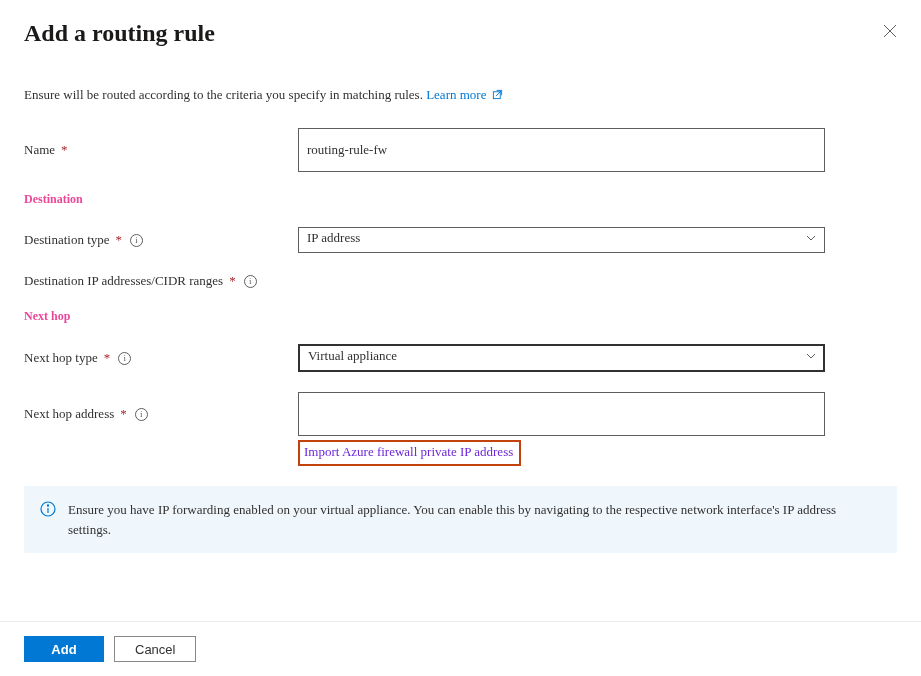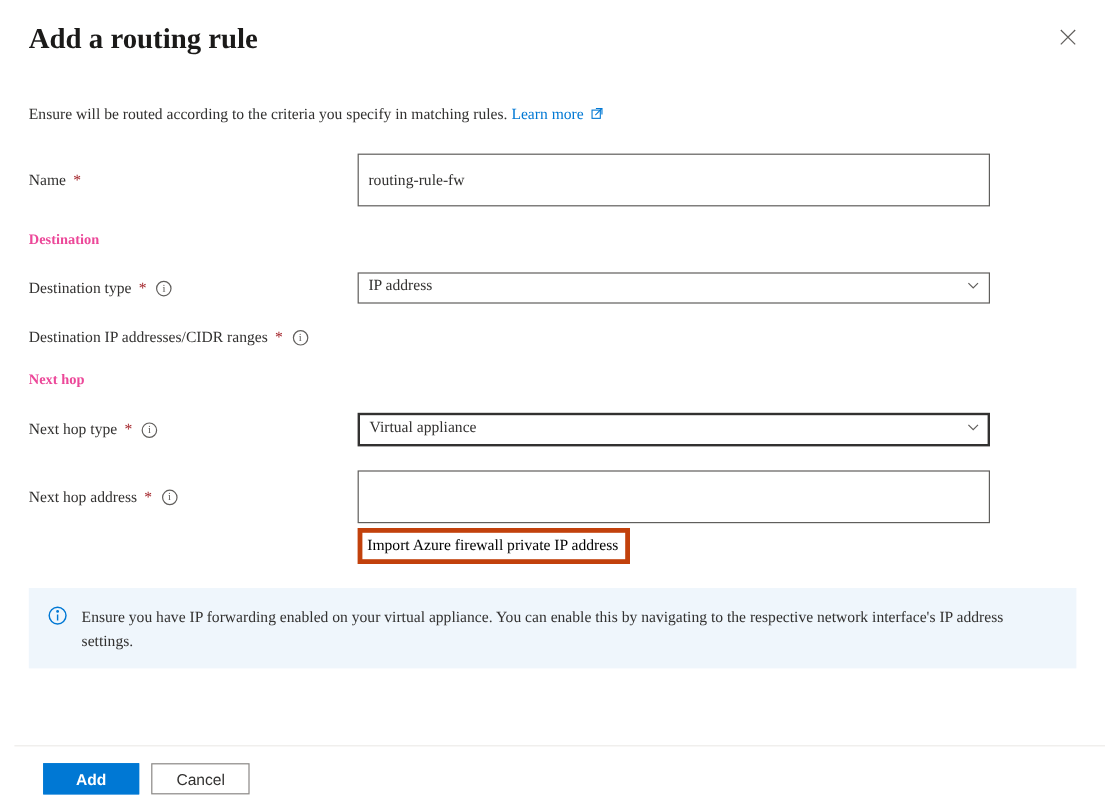--- a/index.html
+++ b/index.html
@@ -138,24 +138,24 @@
     .import-link-row {
       display: flex;
       margin-top: -16px;
       margin-bottom: 20px;
     }
     .import-link-label-spacer {
       width: 274px;
       flex-shrink: 0;
     }
     .import-link {
-      color: #000000;
+      color: #6d28d9;
       font-size: 13px;
       text-decoration: none;
-      border: 4px solid #c2410c;
+      border: 2px solid #c2410c;
       padding: 2px 6px 4px 4px;
       display: inline-block;
     }
     .info-box {
       background: #eff6fc;
       display: flex;
       padding: 14px 16px;
       gap: 12px;
       margin-top: 20px;
       align-items: flex-start;
@@ -170,21 +170,21 @@
       height: 16px;
     }
     .info-box-text {
       font-size: 13px;
       color: #323130;
       line-height: 1.5;
     }
     .footer {
       position: absolute;
       bottom: 0;
-      left: 12px;
+      left: 0;
       right: 0;
       border-top: 1px solid #edebe9;
       padding: 14px 24px;
       display: flex;
       gap: 10px;
     }
     .btn {
       height: 26px;
       padding: 0 20px;
       font-size: 13px;

